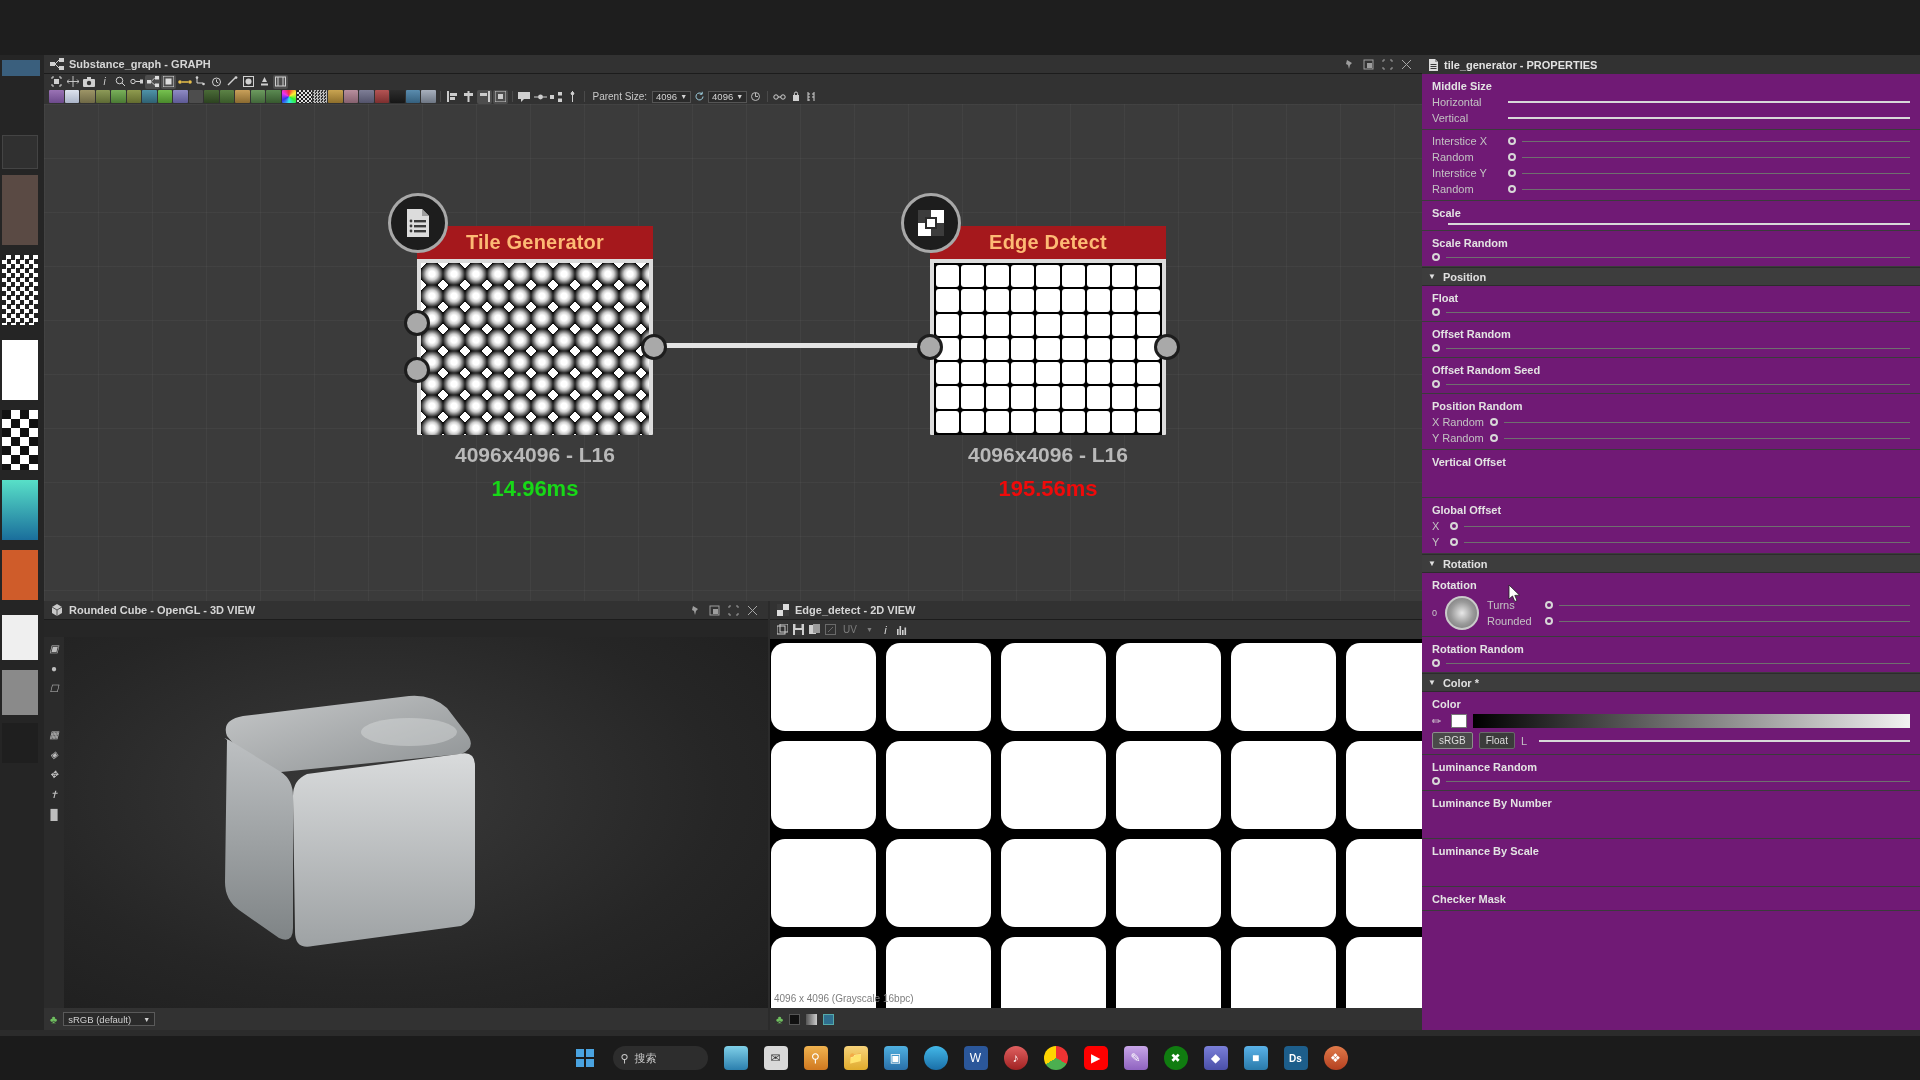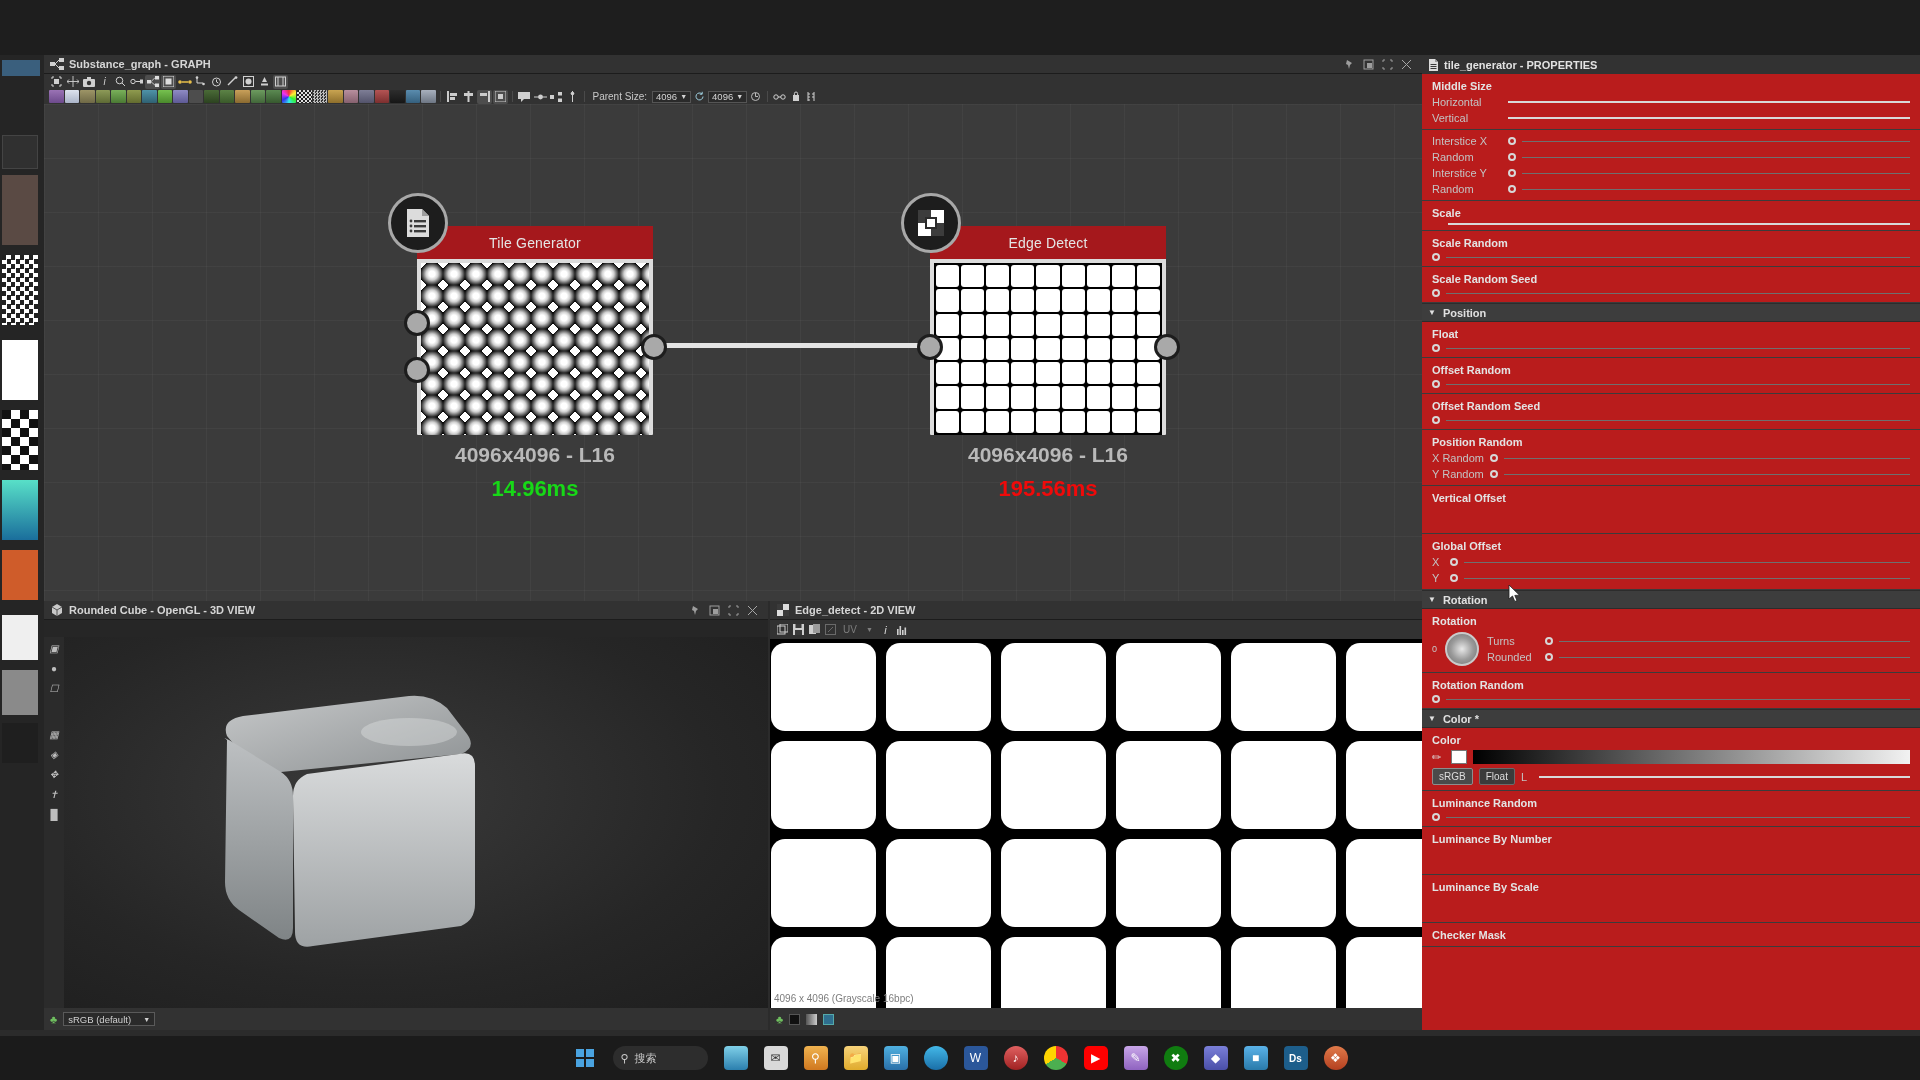--- a/index.html
+++ b/index.html
@@ -49,21 +49,21 @@
       repeating-linear-gradient(to right, rgba(255,255,255,.035) 0 1px, transparent 1px 54px),
       repeating-linear-gradient(to bottom, rgba(255,255,255,.035) 0 1px, transparent 1px 54px),
       #3b3b3b;
     overflow:hidden;
   }
 
   .gnode { position:absolute; }
   .gnode .frame { background:#dcdcdc; padding:0; border-radius:1px; }
   .gnode .ntitle {
     height:33px; display:flex; align-items:center; justify-content:center;
-    color:#e5e5e5; font-size:14px; font-weight:normal; letter-spacing:.2px;
+    color:#fdba74; font-size:20px; font-weight:bold; letter-spacing:.2px;
   }
   .gnode .nbody { width:100%; height:180px; display:block; }
   .nlabel { text-align:center; font-size:21px; color:#b9b9b9; font-weight:bold; margin-top:8px; }
   .ntime { text-align:center; font-size:22px; font-weight:bold; margin-top:9px; }
 
   .badge {
     position:absolute; width:60px; height:60px; border-radius:50%;
     background:#1d1d1d; border:3px solid #a8a8a8;
     display:flex; align-items:center; justify-content:center;
   }
@@ -88,21 +88,21 @@
            display:flex; align-items:center; padding:0 4px; min-width:92px; justify-content:space-between; }
 
   
   #view2d { position:absolute; left:770px; top:601px; width:952px; height:429px; background:#1a1a1a; }
   #vp2d { position:absolute; left:0; top:38px; width:952px; height:369px; background:#000; overflow:hidden; }
   .tilecell { background:#fff; border-radius:14px; }
   .res-note { position:absolute; left:4px; bottom:4px; font-size:10px; color:#7d7d7d; }
   .zoomlbl { font-size:10px; color:#cfcfcf; }
 
   
-  #props { position:absolute; left:1422px; top:55px; width:498px; height:975px; background:#b91c1c;
+  #props { position:absolute; left:1422px; top:55px; width:498px; height:975px; background:#701a75;
            overflow:hidden; }
   .p-head { height:19px; background:#323232; display:flex; align-items:center; padding:0 6px;
             font-size:11px; color:#e2e2e2; font-weight:bold; gap:5px; }
   .p-grouphdr { height:19px; background:#3d3d3d; display:flex; align-items:center; gap:7px;
                 padding-left:6px; font-size:11px; color:#e0e0e0; font-weight:bold;
                 border-top:1px solid #2c2c2c; border-bottom:1px solid #2c2c2c; }
   .p-sec { padding: 3px 0 3px 10px; border-bottom:1px solid #3b3b3b; }
   .p-lbl { font-size:11px; color:#e3e3e3; font-weight:bold; padding:3px 0 2px 0; }
   .slider-row { display:flex; align-items:center; gap:6px; padding:2px 0; }
   .knob { width:8px; height:8px; border-radius:50%; border:2px solid #d7d7d7; flex:0 0 auto; }
@@ -782,27 +782,20 @@
     </div>
 
     <div class="p-sec">
       <div class="p-lbl">Scale Random</div>
       <div class="slider-row">
         <span class="knob"></span>
           <span class="track"></span>
       </div>
     </div>
 
-    <div class="p-sec">
-      <div class="p-lbl">Scale Random Seed</div>
-      <div class="slider-row">
-        <span class="knob"></span>
-          <span class="track"></span>
-      </div>
-    </div>
 
     <div class="p-grouphdr">
       <span style="font-size:8px">▼</span>
       <span>Position</span>
     </div>
     <div class="p-sec">
       <div class="p-lbl">Float</div>
       <div class="slider-row">
           <span class="knob"></span>
           <span class="track"></span>

